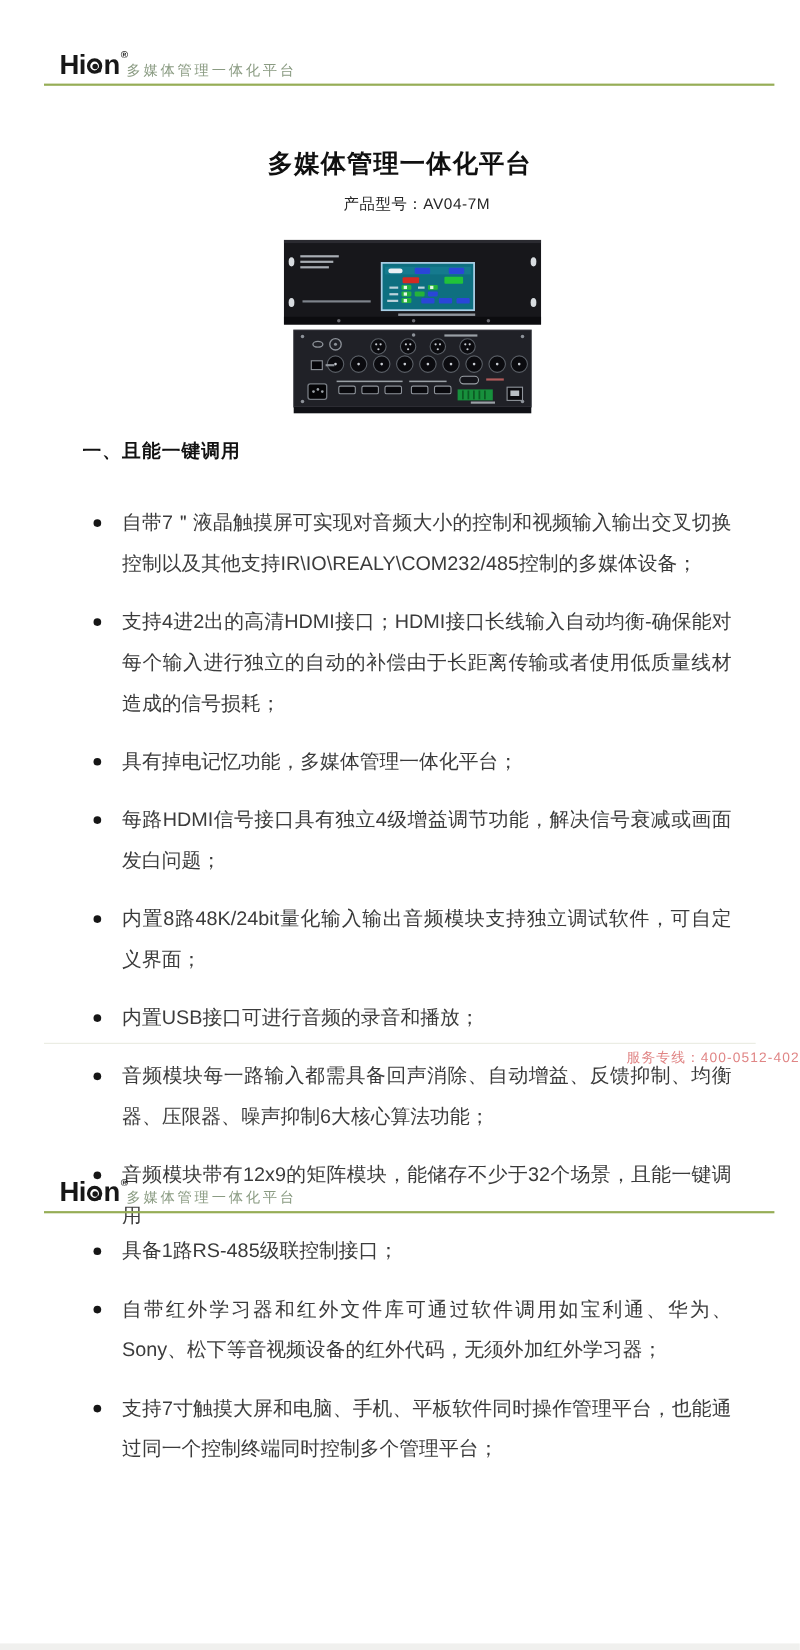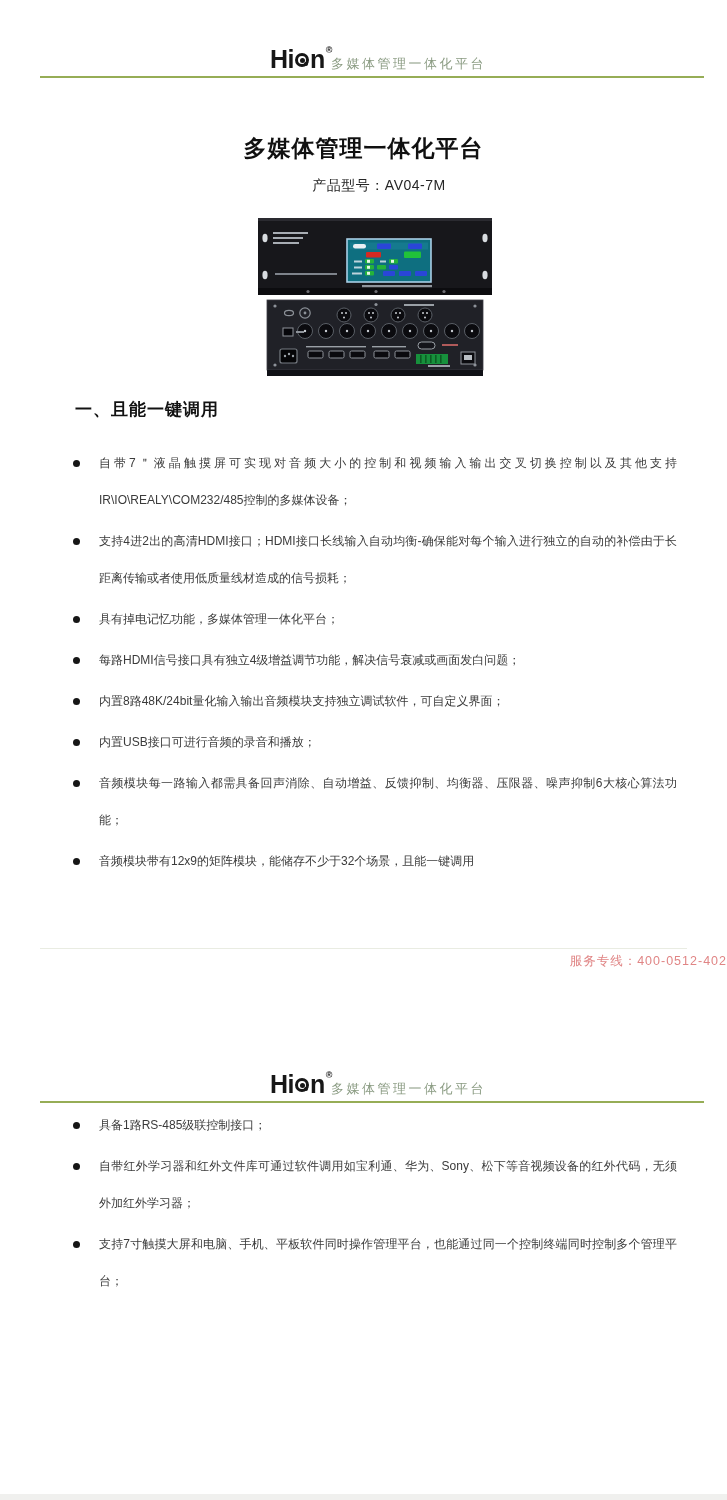--- a/index.html
+++ b/index.html
@@ -13,21 +13,21 @@
   body{
     width:727px;height:1500px;position:relative;overflow:hidden;
     background:#ffffff;
     font-family:"Liberation Sans","DejaVu Sans",sans-serif;
     color:var(--text-dark);
   }
   
   .hdr{
     position:absolute;left:40px;right:23px;height:42px;
     border-bottom:2px solid var(--accent-line-green);
-    display:flex;justify-content:center;align-items:flex-end;
+    display:flex;justify-content:flex-start;align-items:flex-end;
     padding:0 2px 4px 14px;
   }
   .hdr1{top:36px;}
   .hdr2{top:1061px;}
   .logo{
     font-weight:bold;font-size:25px;color:#171717;line-height:1;
     display:flex;align-items:center;letter-spacing:-0.5px;
   }
   .logo .q{
     width:14px;height:14px;border:3.5px solid #171717;border-radius:50%;
@@ -62,22 +62,22 @@
     position:absolute;top:398px;left:75px;
     font-size:17px;font-weight:bold;color:#121212;letter-spacing:1px;
   }
   
   .bullets{
     position:absolute;left:66px;right:46px;margin:0;padding:0;list-style:none;
   }
   .bullets1{top:441px;}
   .bullets2{top:1103px;}
   .bullets li{
-    position:relative;padding-left:29px;margin:4px;
-    font-size:12px;line-height:37px;text-align:justify;color:var(--text-dark);
+    position:relative;padding-left:29px;margin:16px;
+    font-size:18px;line-height:37px;text-align:justify;color:var(--text-dark);
   }
   .bullets li .dot{
     position:absolute;left:3px;top:15px;width:7px;height:7px;border-radius:50%;
     background:#161616;
   }
   
   .footer-line{position:absolute;top:948px;left:40px;right:40px;border-top:1px solid #e9ece2;}
   .hotline{
     position:absolute;top:953px;left:0;right:0;text-align:right;
     font-size:12.5px;color:var(--hotline-red);letter-spacing:1px;

